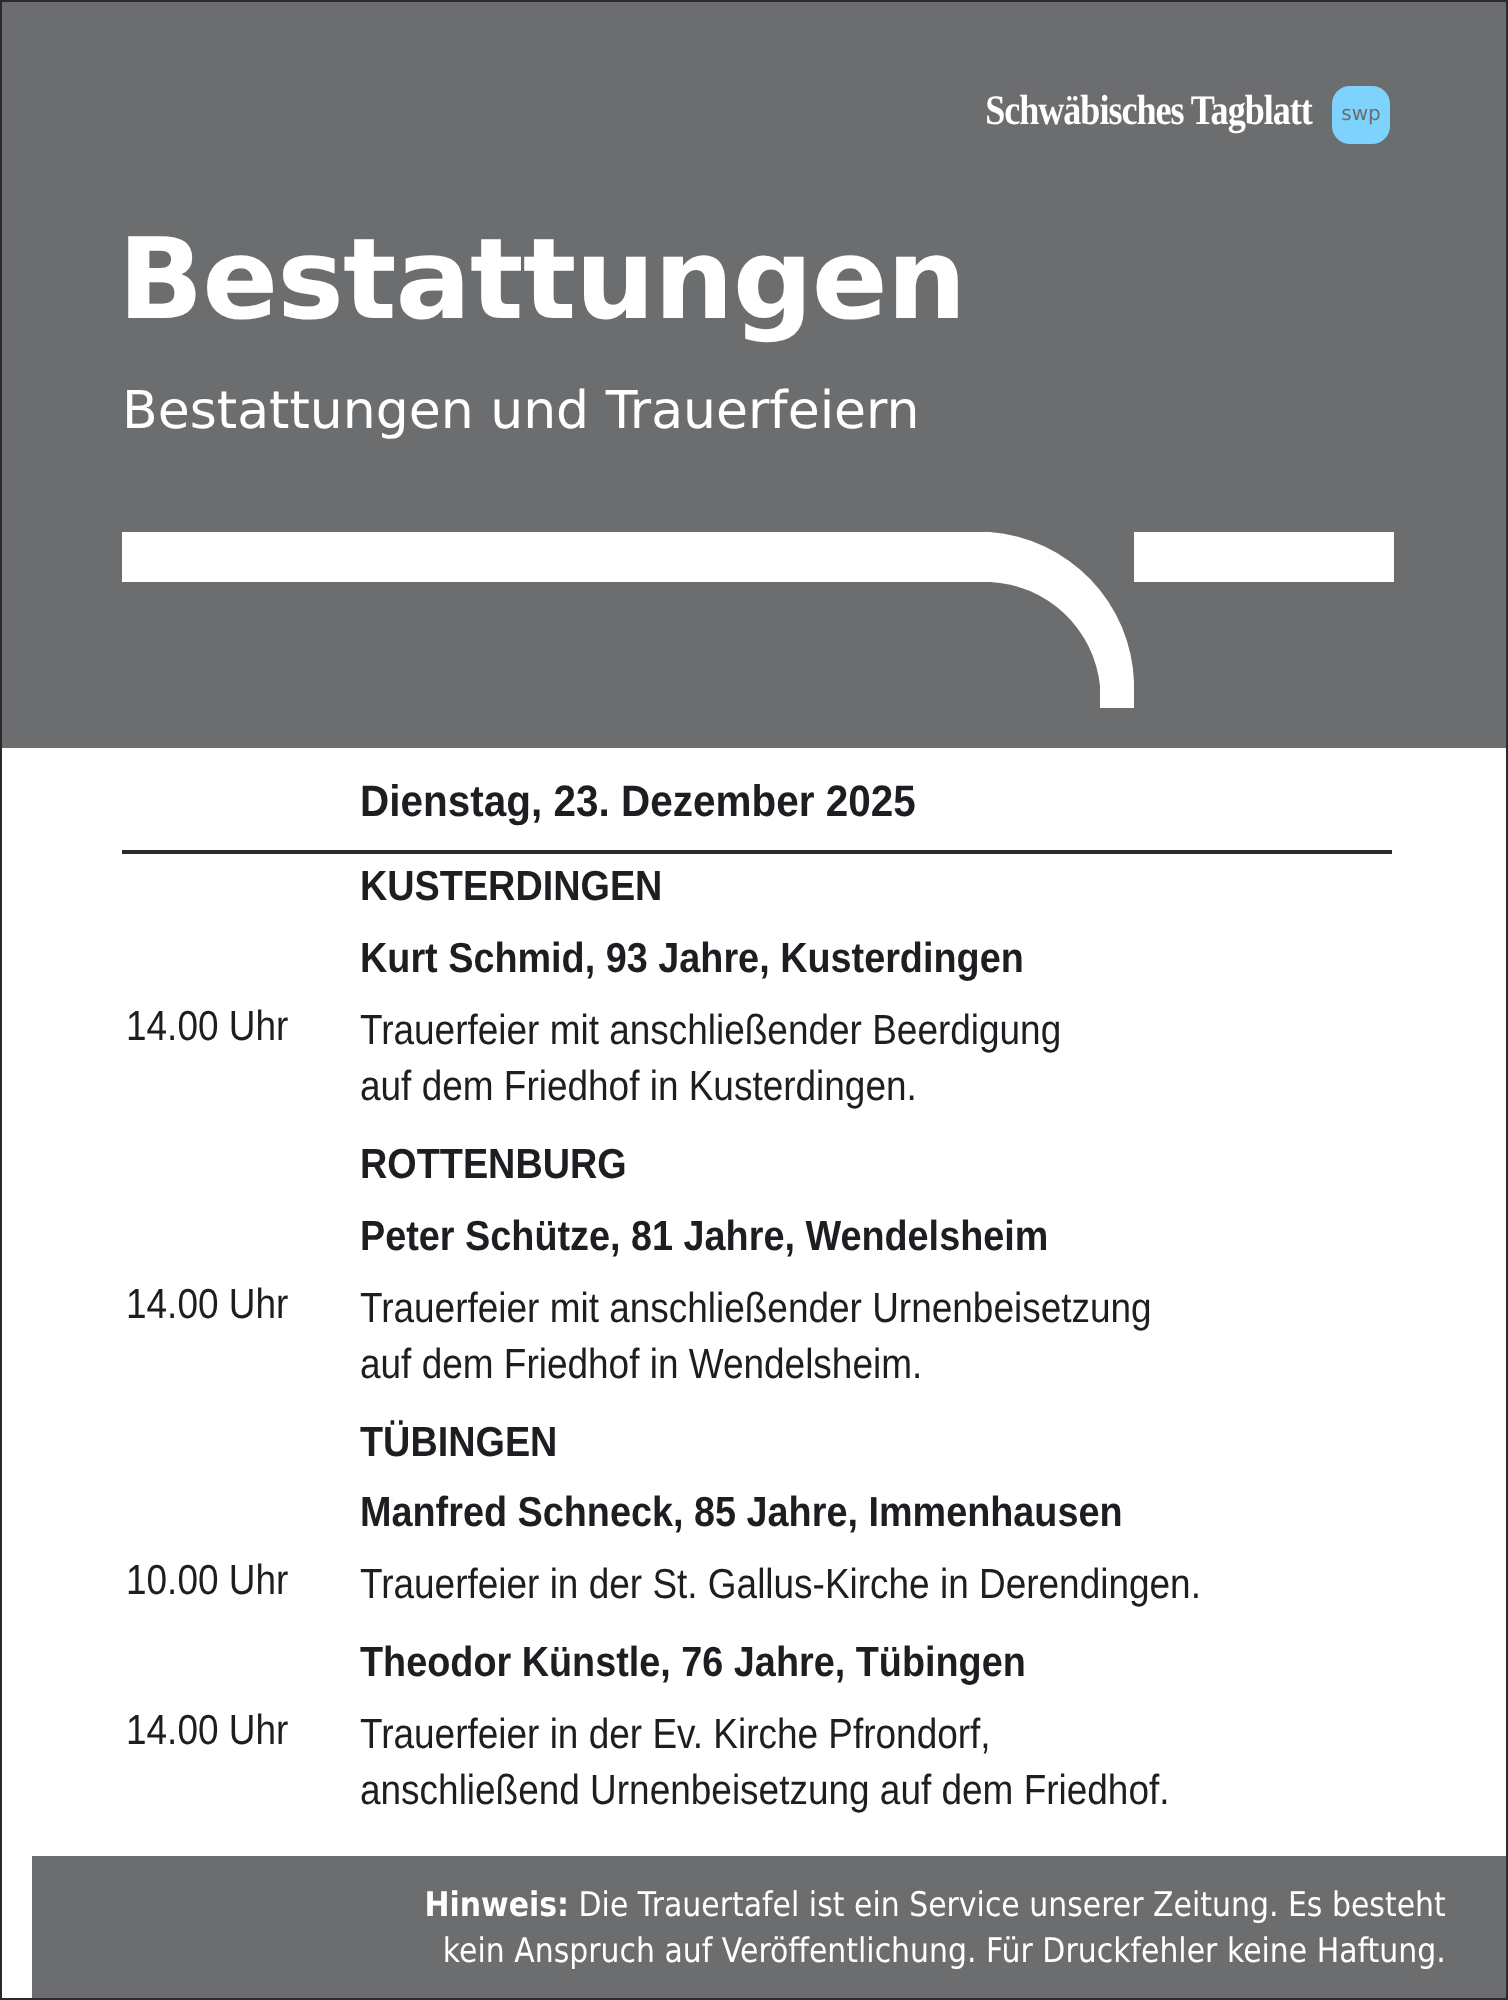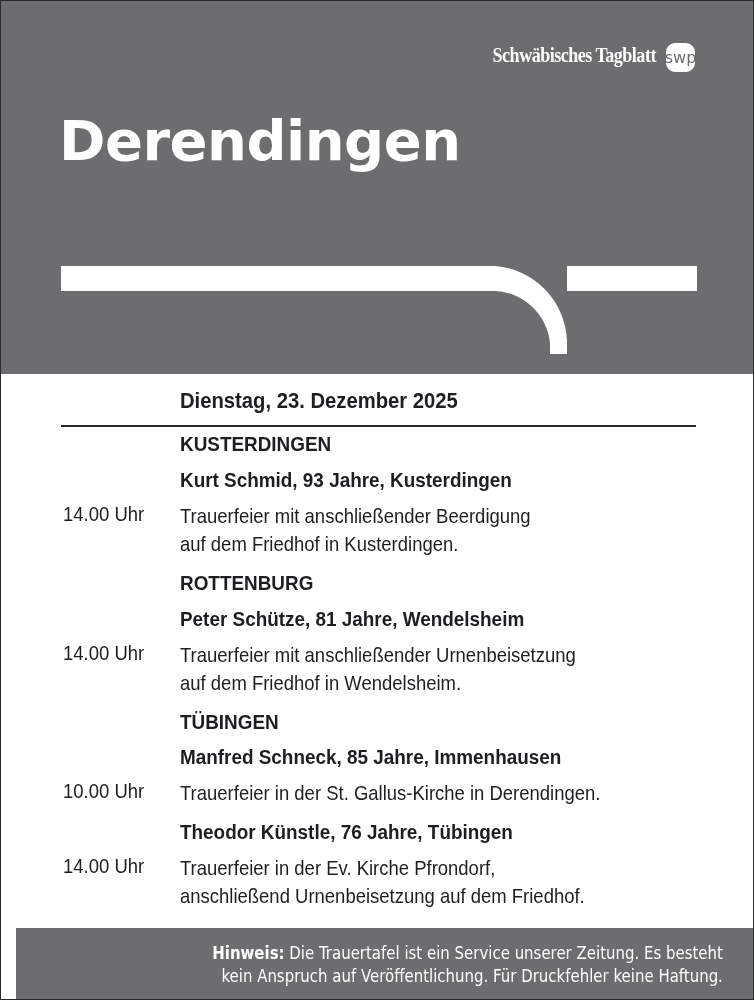--- a/index.html
+++ b/index.html
@@ -30,24 +30,24 @@
     font-size: 21px;
     color: #ffffff;
     letter-spacing: -0.6px;
     transform: scaleX(0.86);
     transform-origin: right center;
     margin-right: 10px;
   }
   .swp-badge {
     width: 29px; height: 29px;
     border-radius: 9px;
-    background: #ffffff;
+    background: #7dd3fc;
     color: #6c6d6f;
     font-family: "DejaVu Sans", sans-serif;
-    font-size: 16px;
+    font-size: 10px;
     display: flex; align-items: center; justify-content: center;
   }
   .title {
     position: absolute; left: 58px; top: 112px;
     font-family: "DejaVu Sans", sans-serif;
     font-weight: bold;
     font-size: 56px;
     color: #ffffff;
     letter-spacing: -0.5px;
     line-height: 1;
@@ -124,21 +124,22 @@
 </head>
 <body>
 
 <div class="page">
 
   <div class="header">
     <div class="brand">
       <span class="brand-name">Schwäbisches Tagblatt</span>
       <span class="swp-badge">swp</span>
     </div>
-    <div class="title">Derendingen</div>
+    <div class="title">Bestattungen</div>
+    <div class="subtitle">Bestattungen und Trauerfeiern</div>
     <svg class="deco" width="752" height="373">
       <path d="M60 265 L494 265 A78 78 0 0 1 566 340 L566 353 L549 353 L549 342 A58 58 0 0 0 494 290 L60 290 Z" fill="#ffffff"></path>
       <rect x="566" y="265" width="130" height="25" fill="#ffffff"></rect>
     </svg>
   </div>
 
   <div class="content">
     <div class="date">Dienstag, 23. Dezember 2025</div>
     <div class="rule"></div>
 

